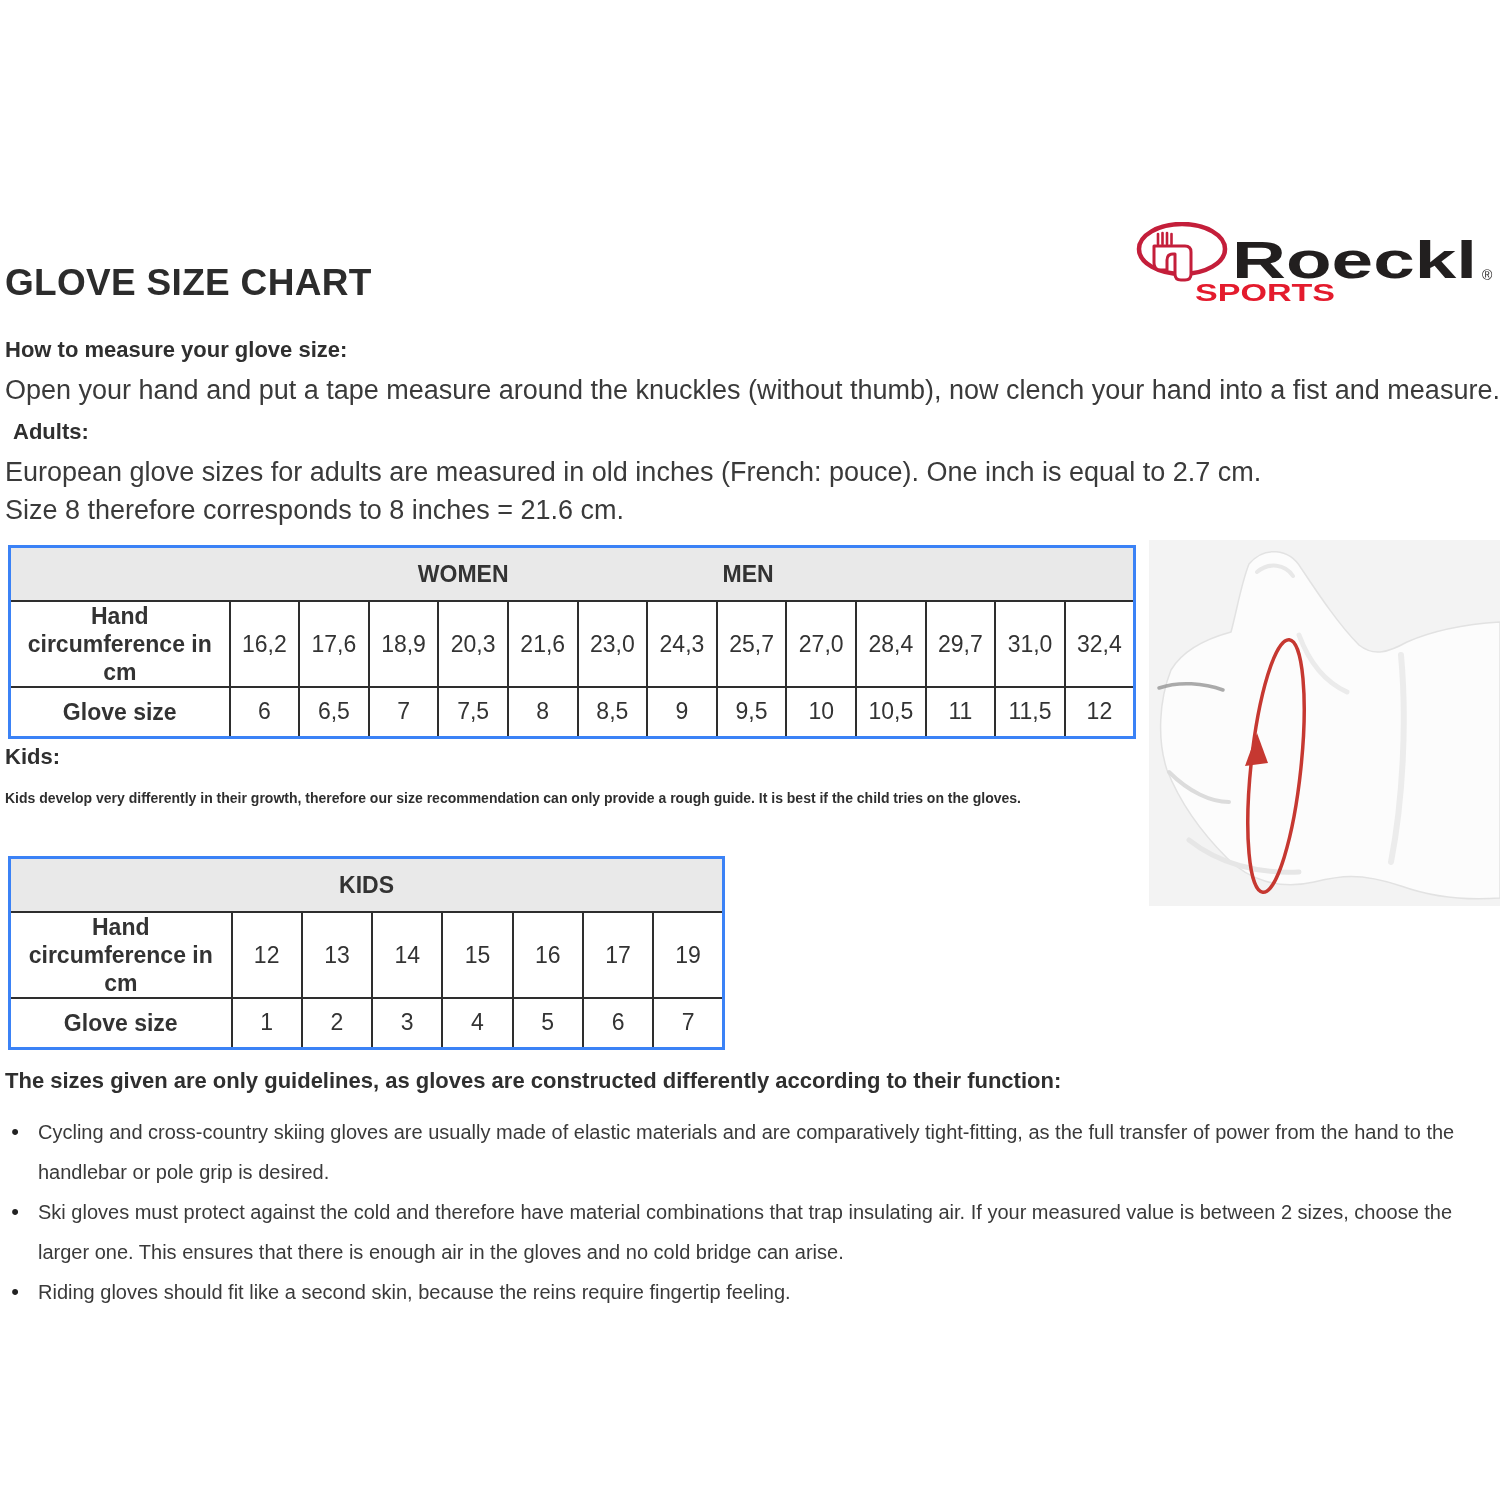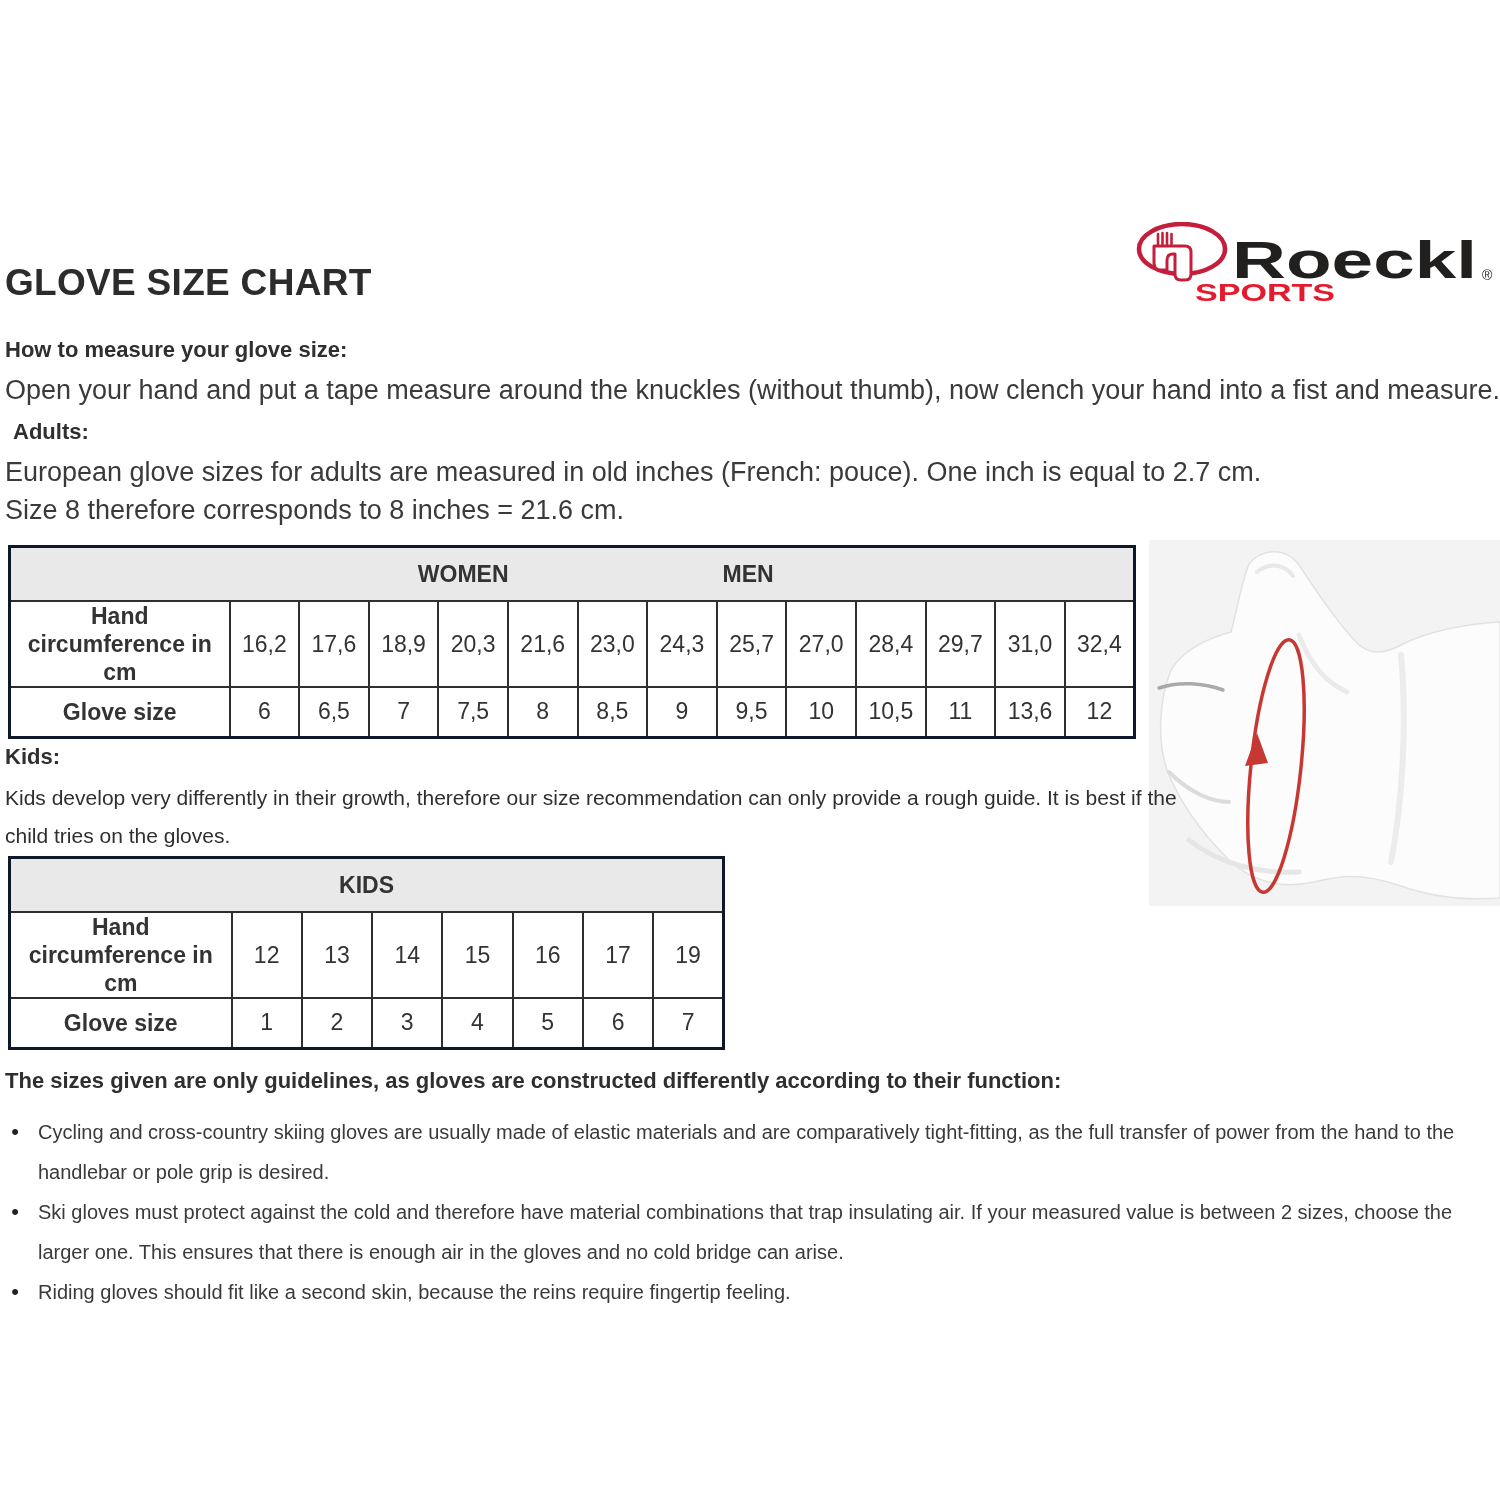--- a/index.html
+++ b/index.html
@@ -9,38 +9,38 @@
   .title{left:5px;top:262px;font-size:37px;font-weight:bold;color:#2c2c2c;letter-spacing:.3px;text-align:right;}
   .h-bold{font-size:22px;font-weight:bold;color:#2f2f2f;}
   .body-text{font-size:27px;color:#3a3a3a;}
   .line{white-space:nowrap;}
 
   
   .logo{left:1136px;top:222px;width:362px;height:102px;}
 
   
   table.size-table{border-collapse:collapse;table-layout:fixed;background:#fff;
-       border:3px solid #0f172a;}
+       border:3px solid #3b82f6;}
   table.size-table td{border:2px solid #2e2e2e;font-size:23px;text-align:center;
        color:#333;padding:0;vertical-align:middle;}
   td.group-cell{background:#e9e9e9;height:52px;position:relative;
        font-weight:bold;font-size:23px;color:#2f2f2f;}
   .grp{position:absolute;top:50%;transform:translate(-50%,-50%);}
   .grp-women{left:40.3%;}
   .grp-men{left:65.7%;}
   .grp-kids{left:50%;}
   td.label-cell{text-align:left;font-weight:bold;font-size:21px;color:#2f2f2f;
        padding:4px 4px 4px 16px;line-height:1.22;}
   tr.row-circ{height:60px;}
   tr.row-size{height:50px;}
 
   .adult-table{left:8px;top:545px;}
   .kids-table{left:8px;top:856px;}
 
-  .kids-body{left:5px;top:779px;width:1190px;font-size:21px;font-weight:normal;
+  .kids-body{left:5px;top:779px;width:1190px;font-size:14px;font-weight:bold;
        color:#2f2f2f;line-height:38px;}
 
   .guide-heading{left:5px;top:1068px;}
   .bullets{left:5px;top:1112px;width:1492px;}
   .bullet{display:flex;align-items:flex-start;}
   .bullet .dot{width:20px;margin-right:13px;font-size:22px;line-height:40px;color:#222;
        text-align:center;flex:none;}
   .bullet .btxt{font-size:20px;line-height:40px;color:#3a3a3a;width:1460px;}
 
   
@@ -120,21 +120,21 @@
     <td>6,5</td>
     <td>7</td>
     <td>7,5</td>
     <td>8</td>
     <td>8,5</td>
     <td>9</td>
     <td>9,5</td>
     <td>10</td>
     <td>10,5</td>
     <td>11</td>
-    <td>13,6</td>
+    <td>11,5</td>
     <td>12</td>
   </tr>
   </tbody>
 </table>
 
 <div class="abs hand-figure">
   <svg width="351" height="366" viewBox="0 0 351 366">
     <rect x="0" y="0" width="351" height="366" fill="#f3f3f3"></rect>
 
     <path d="M100,24 C115,6 140,8 152,28 C170,55 190,85 210,105 C225,117 240,112 258,102

